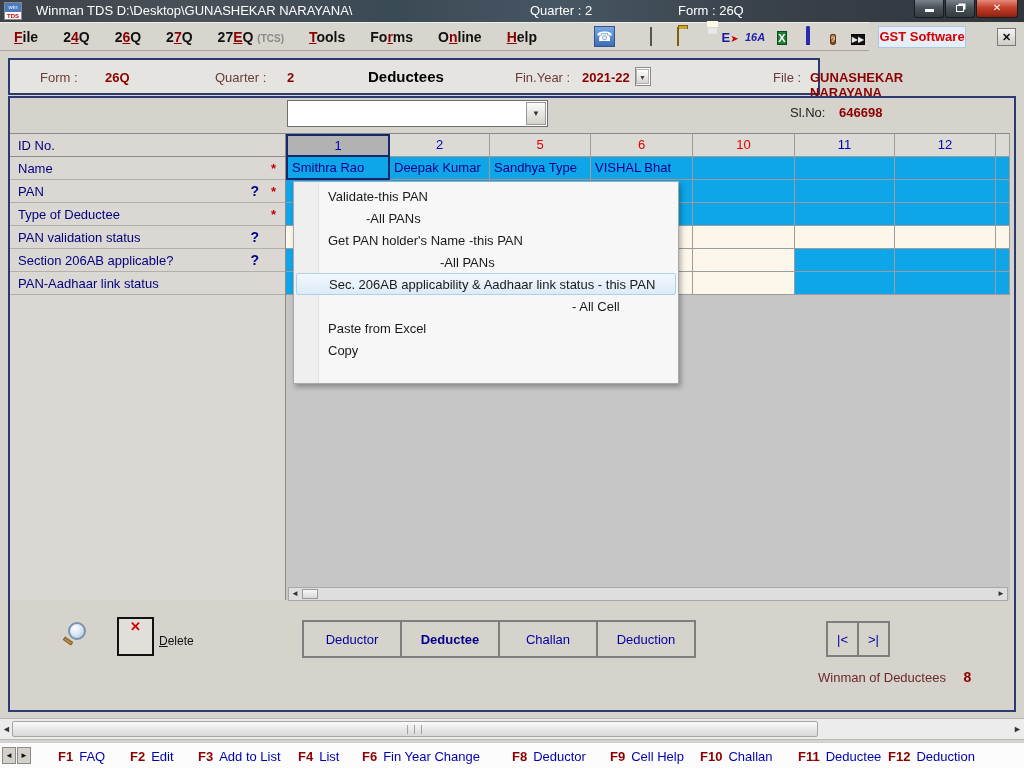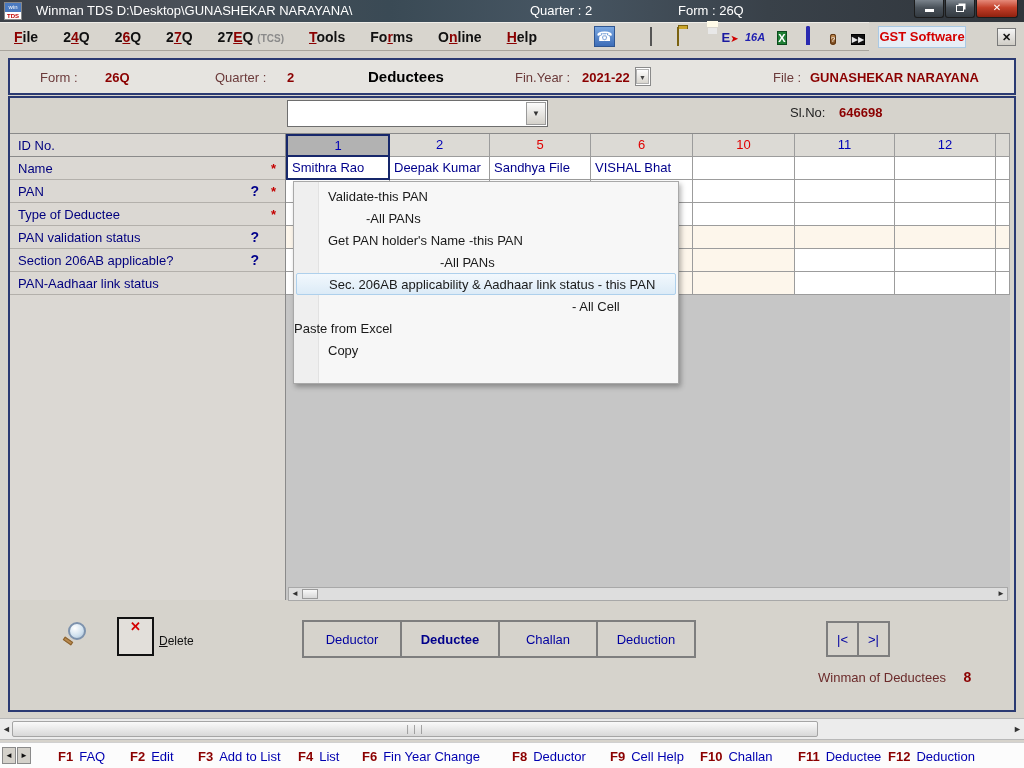--- a/index.html
+++ b/index.html
@@ -48,21 +48,21 @@
   .ic-lock { left:798px; } .ic-lock .shackle { width:8px; height:7px; border:2px solid #2a2ab0; border-bottom:none; border-radius:4px 4px 0 0; margin:0 auto; }
   .ic-lock .bodyl { width:11px; height:8px; background:#2a2ab0; margin:0 auto; }
   .ic-purse { left:823px; } .ic-purse .bag { width:14px; height:13px; margin:2px auto 0; background:linear-gradient(#c08a50,#7a4a1e); border-radius:3px 3px 4px 4px; border:1px solid #5a3210; color:#fff; font-size:8px; line-height:12px; }
   .ic-film { left:848px; } .ic-film .fr { width:17px; height:14px; margin:2px auto 0; background:#111; color:#e8e8e8; font-size:8px; line-height:14px; border:1px solid #000; }
   .gst-btn { position:absolute; left:878px; top:3px; width:88px; height:22px; background:#e7eef6; border:1px solid #a9c9e4;
     color:#d40000; font-weight:bold; font-size:13px; text-align:center; line-height:20px; }
   .mb-close { position:absolute; left:997px; top:5px; width:19px; height:18px; background:linear-gradient(#f4f4f4,#d0cdc6);
     border:1px solid #7a7a7a; font-size:11px; font-weight:bold; color:#111; text-align:center; line-height:16px; }
 
   
-  .form-header { position:absolute; left:8px; top:58px; width:1008px; height:37px; background:#e6e4e0;
+  .form-header { position:absolute; left:8px; top:58px; width:812px; height:37px; background:#e6e4e0;
     border:2px solid #2b3a72; font-size:13px; }
   .fh-lab { color:#6b3a3a; position:absolute; top:10px; }
   .fh-val { color:#8b0000; font-weight:bold; position:absolute; top:10px; }
   .fh-title { position:absolute; left:358px; top:8px; font-size:15px; font-weight:bold; color:#000000; }
   .fy-combo { position:absolute; left:625px; top:7px; width:16px; height:19px; background:#fff; border:1px solid #8a8a8a; }
   .fy-combo .btn { position:absolute; right:1px; top:1px; bottom:1px; width:13px; background:linear-gradient(#fdfdfd,#d8d5ce);
     border:1px solid #b0b0b0; font-size:7px; color:#444; text-align:center; line-height:15px; }
 
   
   .main-panel { position:absolute; left:8px; top:96px; width:1008px; height:616px; background:#d6d3cc; border:2px solid #2b3a72; }
@@ -78,21 +78,21 @@
   .label-col { position:absolute; left:10px; top:133px; width:276px; height:467px; background:#dbd8d3;
     border-top:1px solid #8a8a8a; border-right:1px solid #8a8a8a; }
   .lrow { position:relative; height:23px; border-bottom:1px solid #b3b0ab; font-size:13px; color:#00007e; padding:4px 0 0 8px; }
   .lrow:first-child { border-bottom:1px solid #8a8a8a; }
   .lrow .q { position:absolute; right:26px; top:3px; color:#00008b; font-weight:bold; font-size:14px; }
   .lrow .star { position:absolute; right:9px; top:4px; color:#c40000; font-weight:bold; }
 
   .data-area { position:absolute; left:286px; top:133px; width:724px; height:467px; background:#c6c6c6;
     border-top:1px solid #8a8a8a; display:flex; align-items:flex-start; }
   .dcol { display:flex; flex-direction:column; }
-  .dcell { height:23px; background:#ffffff; border-right:1px solid #9c9c9c; border-bottom:1px solid #9c9c9c;
+  .dcell { height:23px; background:#0ea5e9; border-right:1px solid #9c9c9c; border-bottom:1px solid #9c9c9c;
     font-size:13px; color:#00008b; padding:3px 0 0 4px; overflow:hidden; white-space:nowrap; }
   .hcell { background:#dcdad5; text-align:center; padding-left:0; font-size:13px; }
   .hcell.red { color:#e00000; } .hcell.blue { color:#0000b8; }
   .cream { background:#fdf6eb; }
   .col-sel .hcell { background:#b2b2b2; border:2px solid #16276b; padding-top:2px; }
   .col-sel .namecell { border-left:2px solid #16276b; border-right:2px solid #16276b; border-bottom:2px solid #16276b; }
 
   .tbl-hscroll { position:absolute; left:288px; top:587px; width:720px; height:14px; background:#dedede; border:1px solid #a8a8a8; }
   .tbl-hscroll .la { position:absolute; left:2px; top:1px; font-size:8px; color:#333; }
   .tbl-hscroll .ra { position:absolute; right:2px; top:1px; font-size:8px; color:#333; }
@@ -102,21 +102,21 @@
   .ctx { position:absolute; left:293px; top:181px; width:386px; height:203px; background:#f7f7f7;
     border:1px solid #a8a8a8; box-shadow:2px 3px 5px rgba(0,0,0,0.3); z-index:20; }
   .ctx::before { content:""; position:absolute; left:0; top:0; bottom:0; width:24px; background:#efefef; border-right:1px solid #e2e2e2; }
   .ctx-item { position:relative; height:22px; font-size:13px; color:#1a1a1a; padding-top:4px; }
   .ctx-item:nth-child(1) { padding-left:34px; margin-top:3px; }
   .ctx-item:nth-child(2) { padding-left:72px; }
   .ctx-item:nth-child(3) { padding-left:34px; }
   .ctx-item:nth-child(4) { padding-left:146px; }
   .ctx-item:nth-child(5) { padding-left:34px; }
   .ctx-item:nth-child(6) { padding-left:278px; }
-  .ctx-item:nth-child(7) { }
+  .ctx-item:nth-child(7) { padding-left:34px; }
   .ctx-item:nth-child(8) { padding-left:34px; }
   .ctx-item:nth-child(9) { padding-left:34px; }
   .ctx-item.hl { background:linear-gradient(#f2f8fd,#dcebf7); border:1px solid #aed0ec; border-radius:2px;
     margin-left:2px; margin-right:2px; padding-top:3px; padding-left:32px; }
   .ctx-item.disabled { color:#9a9a9a; }
 
   
   .magnifier { position:absolute; left:62px; top:622px; width:30px; height:30px; }
   .magnifier .lens { position:absolute; left:6px; top:0; width:18px; height:18px; border-radius:50%;
     border:2px solid #7d92ad; background:radial-gradient(circle at 35% 30%, #ffffff, #cfe0ee 60%, #9fb8cf); }
@@ -251,21 +251,21 @@
       <div class="dcell hcell blue">2</div>
       <div class="dcell">Deepak Kumar</div>
       <div class="dcell"></div>
       <div class="dcell"></div>
       <div class="dcell cream"></div>
       <div class="dcell"></div>
       <div class="dcell"></div>
     </div>
     <div class="dcol" style="width:101px">
       <div class="dcell hcell red">5</div>
-      <div class="dcell">Sandhya File</div>
+      <div class="dcell">Sandhya Type</div>
       <div class="dcell"></div>
       <div class="dcell"></div>
       <div class="dcell cream"></div>
       <div class="dcell"></div>
       <div class="dcell"></div>
     </div>
     <div class="dcol" style="width:102px">
       <div class="dcell hcell red">6</div>
       <div class="dcell">VISHAL Bhat</div>
       <div class="dcell"></div>

